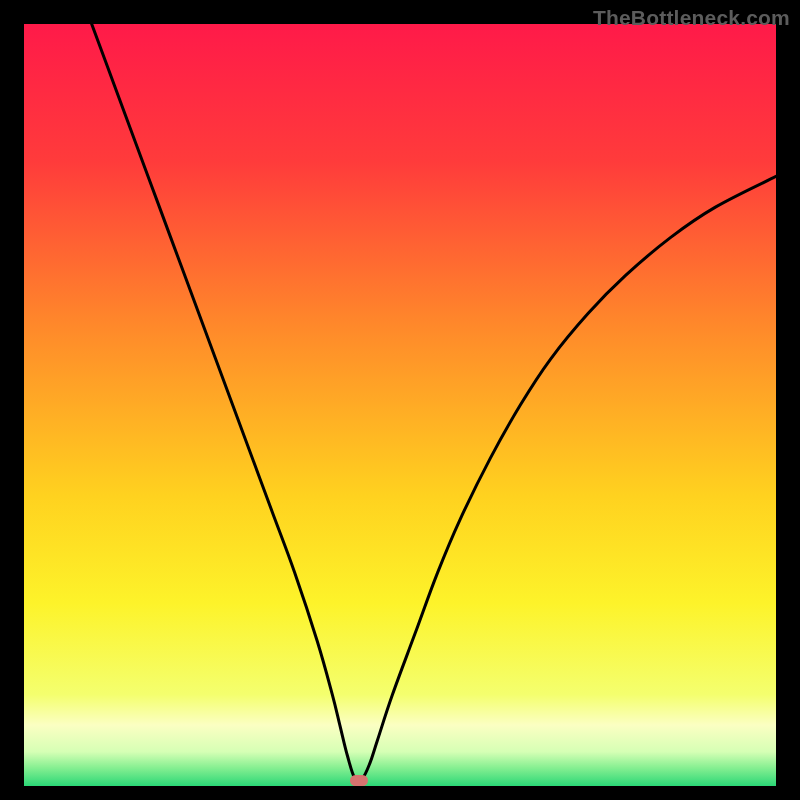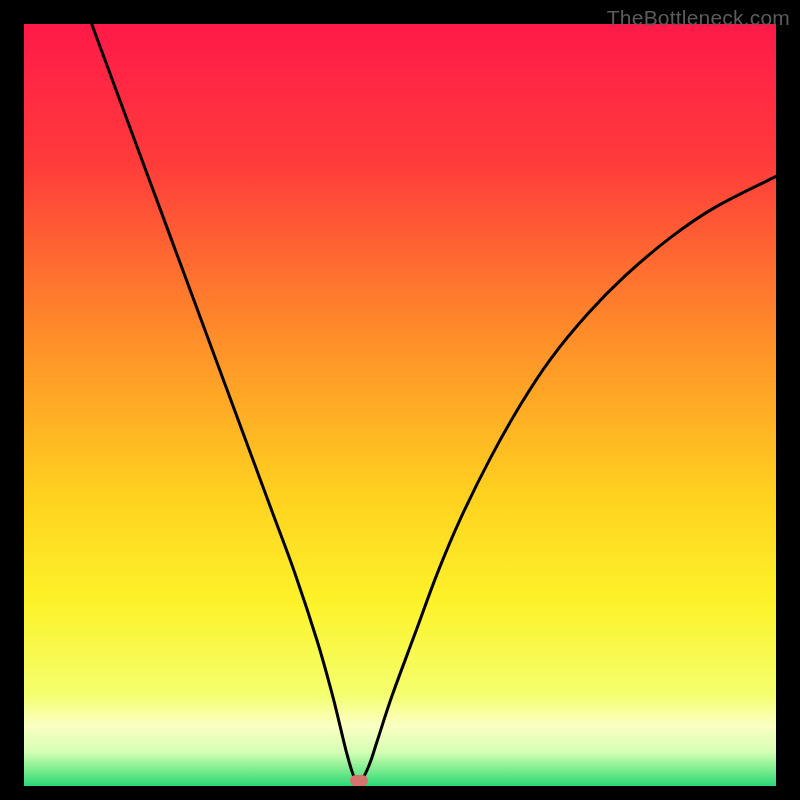--- a/index.html
+++ b/index.html
@@ -25,21 +25,21 @@
     top: 0;
     width: 752px;
     height: 762px;
   }
   .watermark {
     position: absolute;
     top: 6px;
     right: 10px;
     color: #5c5c5c;
     font-size: 21px;
-    font-weight: 400;
+    font-weight: 700;
     letter-spacing: 0.2px;
     user-select: none;
   }
   .marker {
     position: absolute;
     width: 18px;
     height: 11px;
     background: #d6736f;
     border-radius: 6px;
   }

